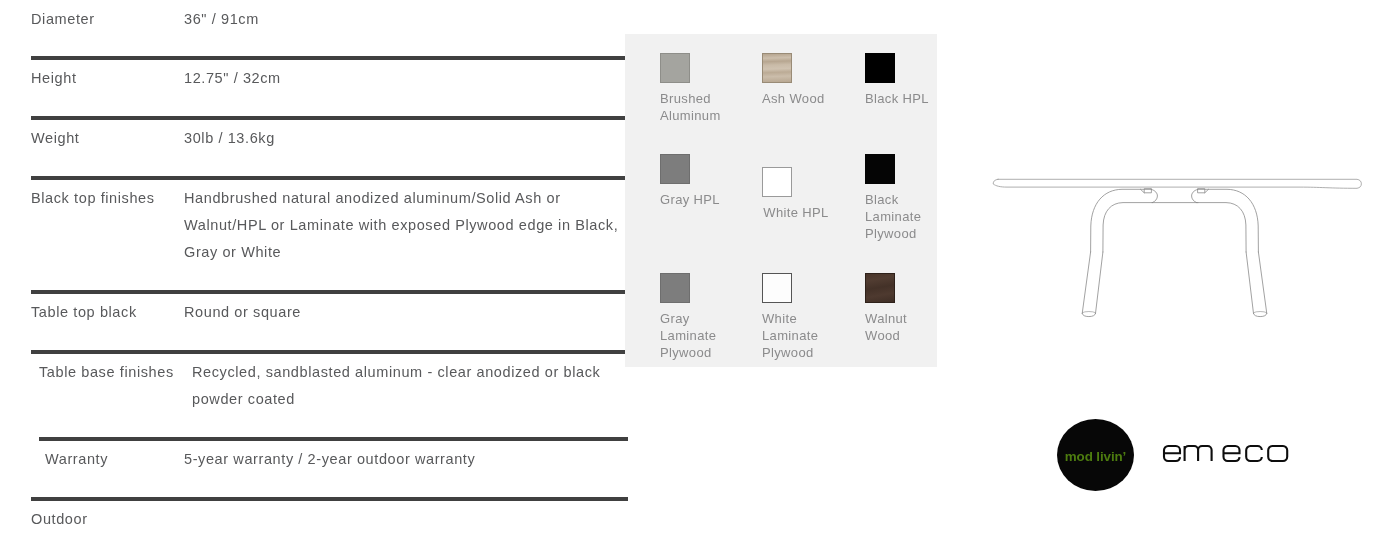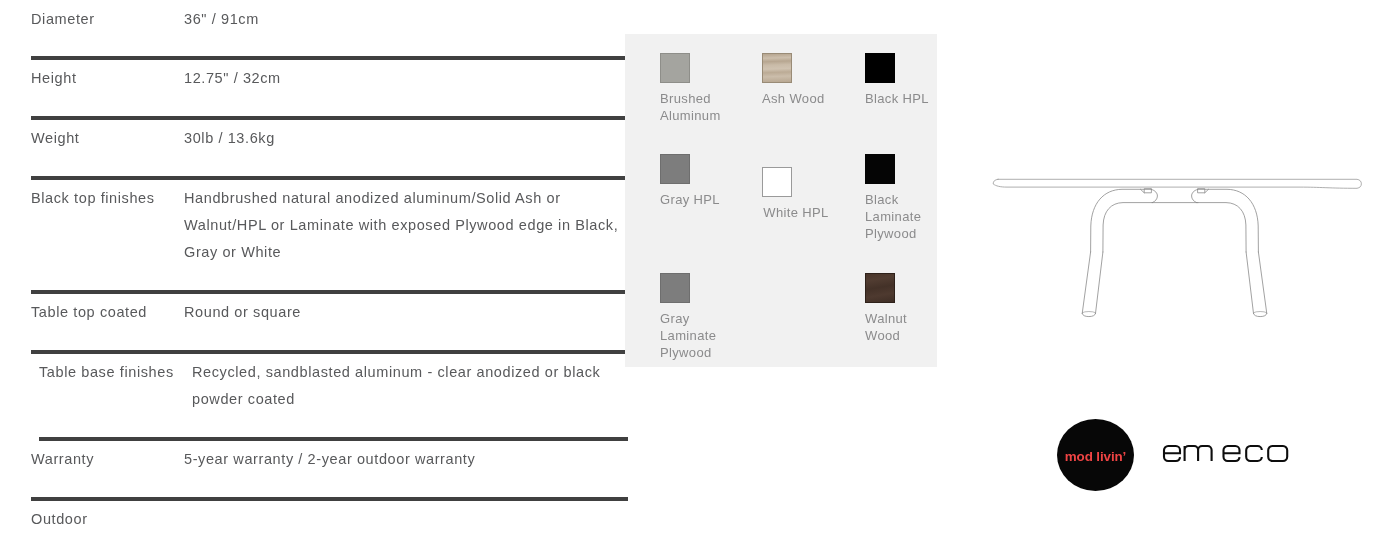--- a/index.html
+++ b/index.html
@@ -50,29 +50,29 @@
     </div>
     <div class="spec-row" style="height: 60px;">
       <div class="spec-label" style="top: 10px;">Weight</div>
       <div class="spec-value" style="top: 5px; width: 430px;">30lb / 13.6kg</div>
     </div>
     <div class="spec-row" style="height: 114px;">
       <div class="spec-label" style="top: 10px;">Black top finishes</div>
       <div class="spec-value" style="top: 5px; width: 435px;">Handbrushed natural anodized aluminum/Solid Ash or Walnut/HPL or Laminate with exposed Plywood edge in Black, Gray or White</div>
     </div>
     <div class="spec-row" style="height: 60px;">
-      <div class="spec-label" style="top: 10px;">Table top coated</div>
+      <div class="spec-label" style="top: 10px;">Table top black</div>
       <div class="spec-value" style="top: 5px; width: 430px;">Round or square</div>
     </div>
     <div class="spec-row" style="height: 87px; margin-left: 8px;">
       <div class="spec-label" style="top: 10px;">Table base finishes</div>
       <div class="spec-value" style="top: 5px; width: 430px;">Recycled, sandblasted aluminum - clear anodized or black powder coated</div>
     </div>
     <div class="spec-row" style="height: 60px;">
-      <div class="spec-label" style="top: 10px;">Warranty</div>
+      <div class="spec-label" style="top: 10px; margin-left: 14px;">Warranty</div>
       <div class="spec-value" style="top: 5px; width: 430px;">5-year warranty / 2-year outdoor warranty</div>
     </div>
     <div class="spec-row" style="height: 45px;">
       <div class="spec-label" style="top: 10px;">Outdoor</div>
     </div>
   </div>
 
 <div id="swatch-panel" style="background: rgb(241, 241, 241);">
     <div class="swatch-cell" style="left: 35px; top: 19px;">
       <div class="swatch-chip" style="background: rgb(164, 164, 159); border: 1px solid rgb(142, 142, 137);"></div>
@@ -94,20 +94,24 @@
       <div class="swatch-chip" style="background: rgb(255, 255, 255); border: 1px solid rgb(154, 154, 154);"></div>
       <div class="swatch-name">White HPL</div>
     </div>
     <div class="swatch-cell" style="left: 240px; top: 120px;">
       <div class="swatch-chip" style="background: rgb(5, 5, 5); border: 1px solid rgb(5, 5, 5);"></div>
       <div class="swatch-name">Black Laminate Plywood</div>
     </div>
     <div class="swatch-cell" style="left: 35px; top: 239px;">
       <div class="swatch-chip" style="background: rgb(125, 125, 125); border: 1px solid rgb(110, 110, 110);"></div>
       <div class="swatch-name">Gray Laminate Plywood</div>
+    </div>
+    <div class="swatch-cell" style="left: 137px; top: 239px;">
+      <div class="swatch-chip" style="background: rgb(253, 253, 253); border: 1px solid rgb(85, 85, 85);"></div>
+      <div class="swatch-name">White Laminate Plywood</div>
     </div>
     <div class="swatch-cell" style="left: 240px; top: 239px;">
       <div class="swatch-chip" style="background: linear-gradient(170deg, rgba(70, 50, 38, 0.55) 0%, rgba(96, 74, 58, 0.3) 22%, rgba(58, 42, 32, 0.45) 48%, rgba(88, 66, 52, 0.25) 72%, rgba(52, 38, 30, 0.55) 100%) rgb(75, 55, 46); border: 1px solid rgb(46, 33, 26);"></div>
       <div class="swatch-name">Walnut Wood</div>
     </div>
   </div>
 
 <div id="product-illustration">
   <svg width="390" height="150" viewBox="985 170 390 150">
     <g fill="none" stroke="#8a8a8a" stroke-width="0.8" stroke-linecap="round">
@@ -133,21 +137,21 @@
         <path d="M 1151.2 189.3 C 1155.6 190.6 1157.4 193.3 1157.4 196 C 1157.4 198.9 1155.4 201.4 1152.4 202.6" stroke="#8a8a8a"></path>
         <path stroke-linecap="butt" stroke-linejoin="miter" d="M 1144.2 188.7 L 1151.4 188.7 L 1151.4 192.8 L 1144.2 192.8 Z" stroke="#8a8a8a"></path>
         <path d="M 1140.4 189.2 L 1144.2 192.8" stroke="#8a8a8a"></path>
       </g>
       <path d="M 1152 202.6 L 1198 202.6" stroke="#8a8a8a"></path>
     </g>
   </svg>
 </div>
 
 <div id="logo-mod-livin" style="background: rgb(7, 7, 7);">
-  <div id="logo-mod-livin-text" style="color: #ef4444; text-align: center;">mod livin’</div>
+  <div id="logo-mod-livin-text" style="color: #4d7c0f; text-align: center;">mod livin’</div>
 </div>
 <div id="logo-emeco">
   <svg width="132" height="24" viewBox="0 0 132 24">
     <g fill="none" stroke="#0d0d0d" stroke-width="2.1" stroke-linecap="butt">
       <g transform="translate(2,2)">
           <path d="M 17 11.2 A 4.2 4.2 0 0 1 12.8 15 L 5.2 15 A 4.2 4.2 0 0 1 1 10.8 L 1 4.2 A 4.2 4.2 0 0 1 5.2 0 L 12.8 0 A 4.2 4.2 0 0 1 17 4.2 L 17 7.3 L 1 7.3" stroke="#0d0d0d"></path>
         </g>
       <g transform="translate(23.6,2)">
           <path d="M 0 15 L 0 0 M 0 4 A 4 4 0 0 1 4 0 L 9.5 0 A 4 4 0 0 1 13.5 4 L 13.5 15 M 13.5 4 A 4 4 0 0 1 17.5 0 L 23 0 A 4 4 0 0 1 27 4 L 27 15" stroke="#0d0d0d"></path>
         </g>

